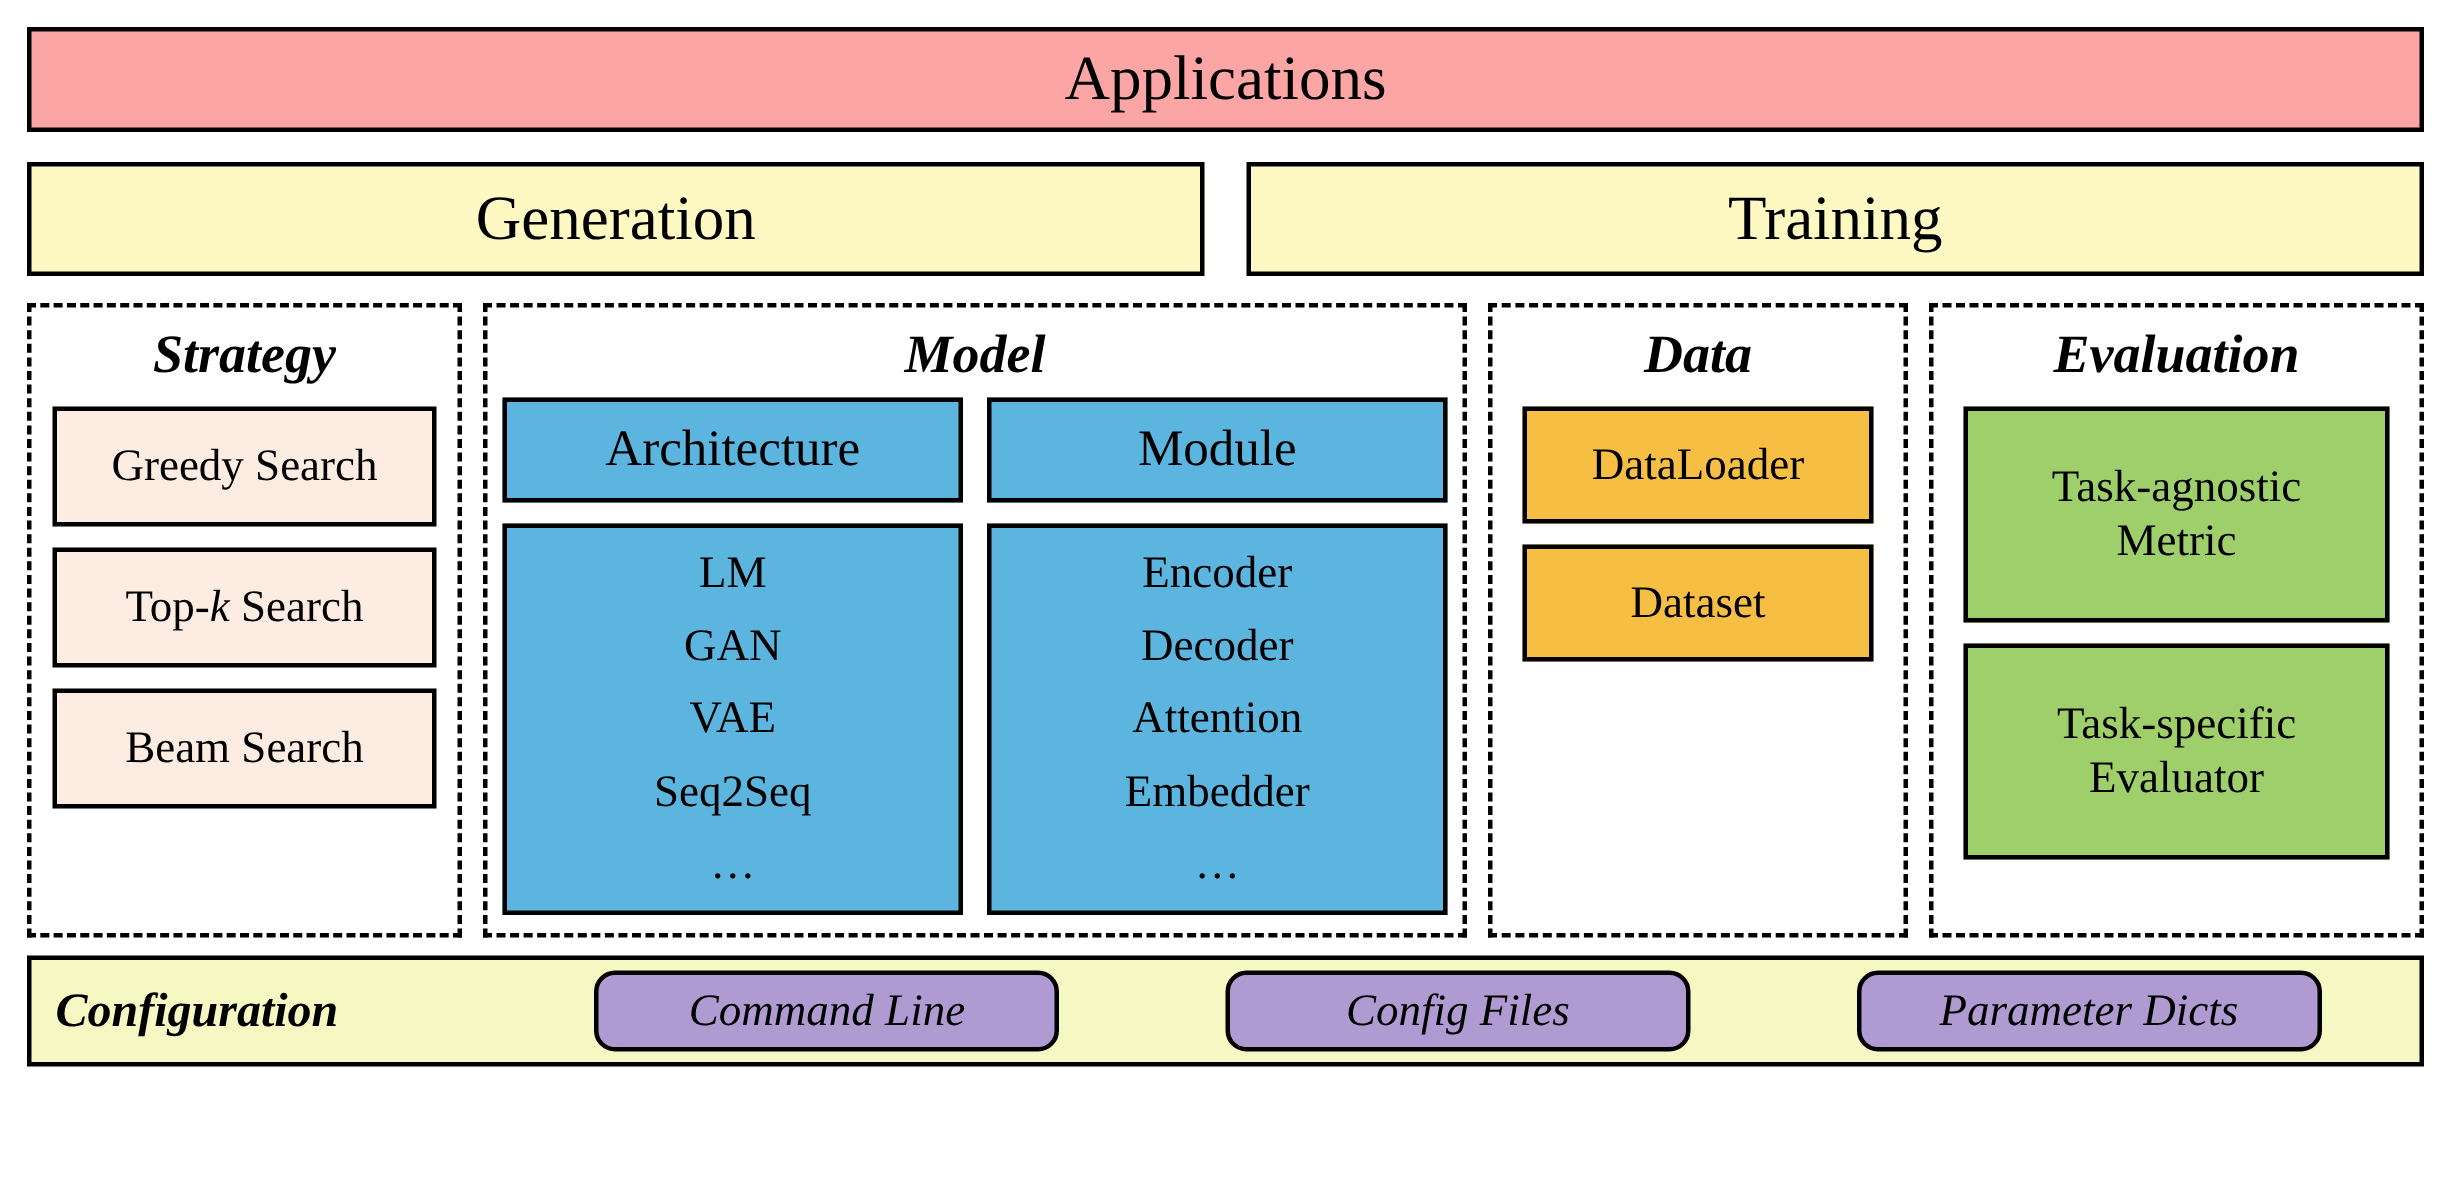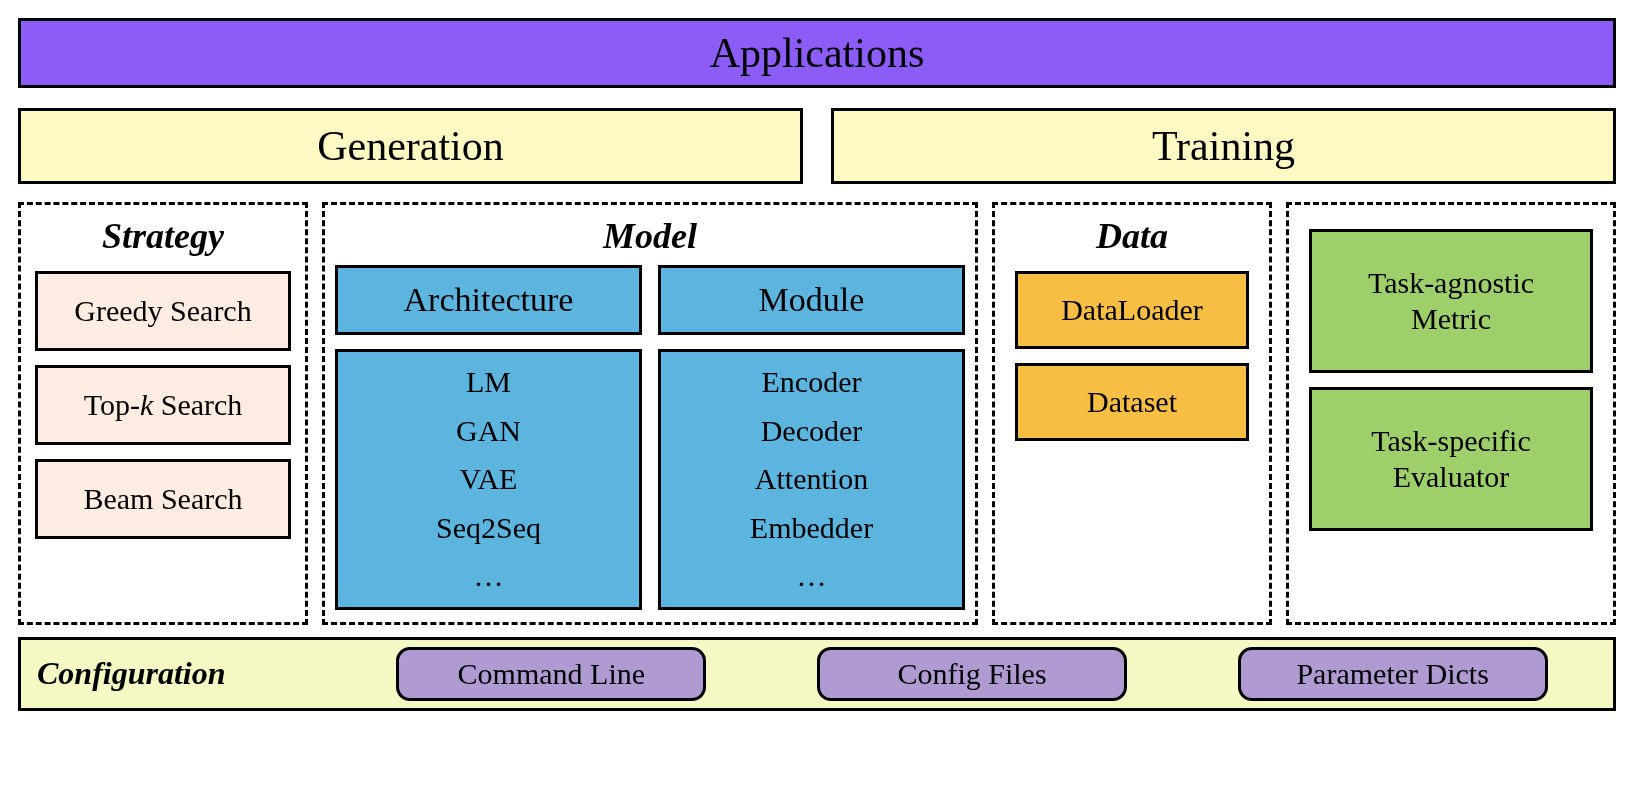--- a/index.html
+++ b/index.html
@@ -18,28 +18,28 @@
     padding: 10px;
   }
   .group-title {
     font-style: italic;
     font-weight: bold;
     font-size: 36px;
     text-align: center;
     margin-bottom: 8px;
   }
   
-  .c-gray   { background: #8b5cf6; }
+  .c-gray   { background: #fca5a5; }
   .c-pink   { background: #fef9c3; }
   .c-peach  { background: #fdece1; }
   .c-blue   { background: #5cb5df; }
   .c-orange { background: #f6bf44; }
   .c-green  { background: #9fcf6b; }
   .c-yellow { background: #f5f8c2; }
-  .c-purple { background: #b09ad2; }
+  .c-purple { background: #b09ad2; font-style: italic; }
 
   
   .applications {
     height: 70px; font-size: 42px;
     width: 100%;
   }
   
   .row-genTrain {
     display:flex; gap: 28px; margin-top: 20px;
     width: 100%;
@@ -163,20 +163,21 @@
     <div class="group-title">Data</div>
     <div class="box c-orange data-item">
       <span>DataLoader</span>
     </div>
     <div class="box c-orange data-item">
       <span>Dataset</span>
     </div>
   </div>
 
   <div class="dashed-group grp-eval">
+    <div class="group-title">Evaluation</div>
     <div class="box c-green eval-item">
       <span>Task-agnostic</span>
       <span>Metric</span>
     </div>
     <div class="box c-green eval-item">
       <span>Task-specific</span>
       <span>Evaluator</span>
     </div>
   </div>
 

